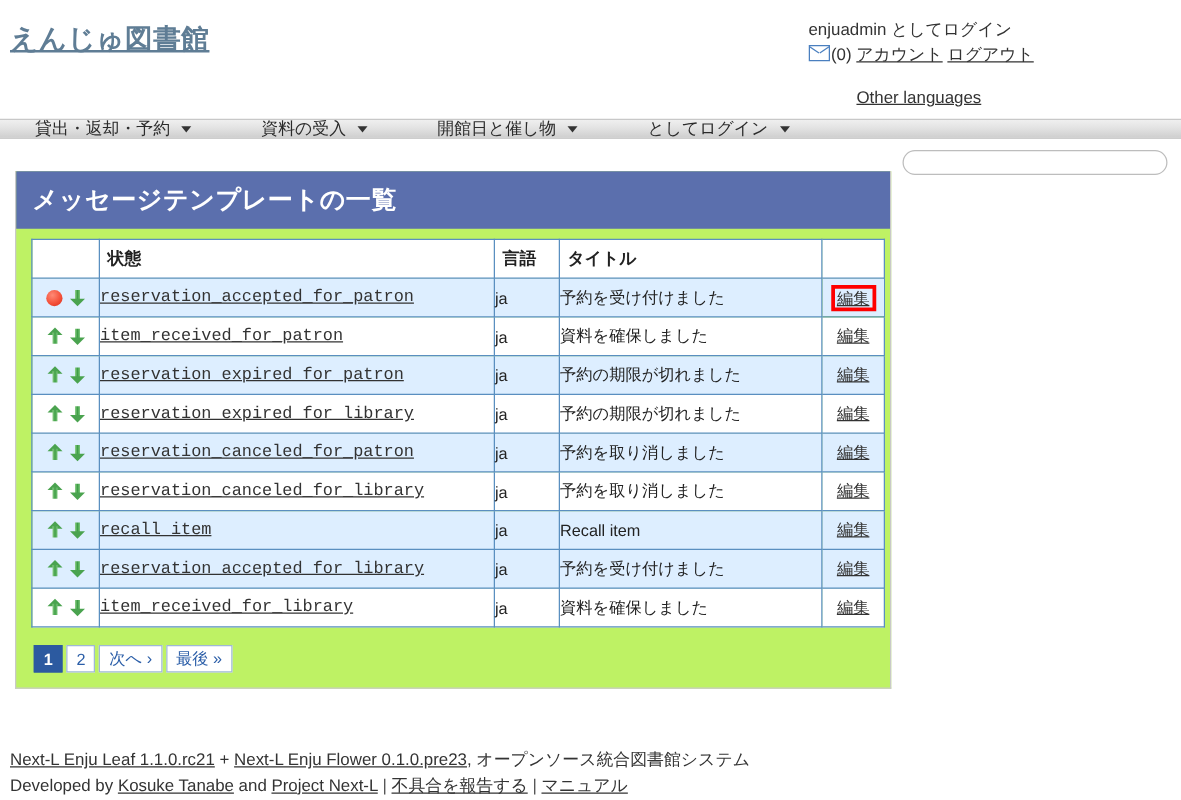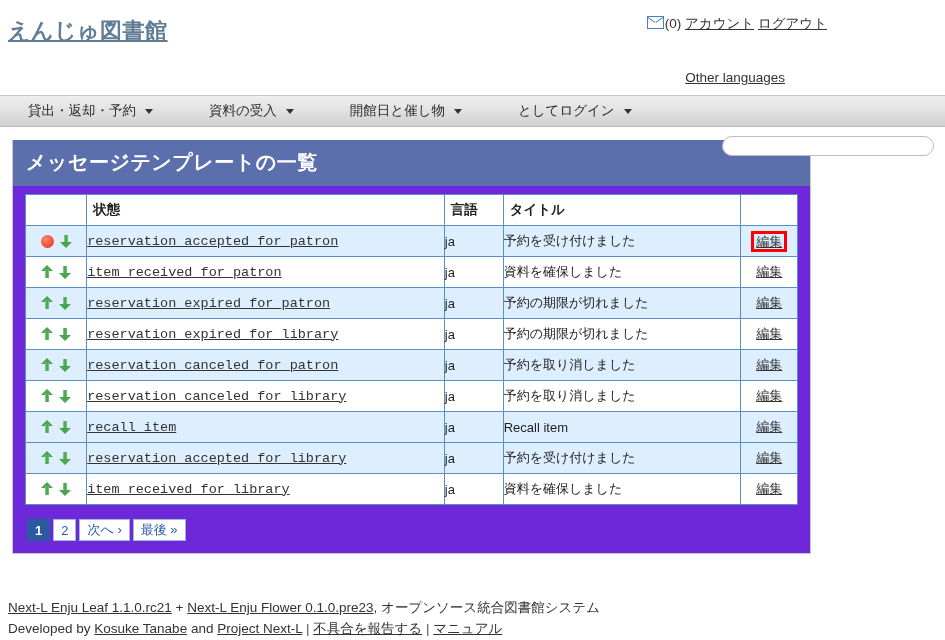--- a/index.html
+++ b/index.html
@@ -85,21 +85,21 @@
     font-size: 13.5px;
   }
   #other-languages a {
     color: #333;
     text-decoration: underline;
     cursor: pointer;
   }
 
   
   #nav {
-    height: 32px;
+    height: 16px;
     background: linear-gradient(to bottom, #efefef 0%, #e3e3e3 45%, #cfcfcf 100%);
     border-top: 1px solid #c8c8c8;
     border-bottom: 1px solid #bdbdbd;
     display: flex;
     align-items: center;
     padding-left: 28px;
     box-sizing: border-box;
   }
   .nav-item {
     display: flex;
@@ -120,24 +120,24 @@
     border-top: 5px solid #333333;
   }
 
   
   #content {
     position: relative;
   }
   #main-panel {
     position: absolute;
     left: 12px;
-    top: 13px;
-    width: 799px;
+    top: 26px;
+    width: 701px;
     box-sizing: border-box;
-    background: #6d28d9;
+    background: #bef264;
     border: 1px solid #c9c9c9;
     border-top: none;
   }
   #page-title {
     background: #5b6fad;
     color: #ffffff;
     font-size: 20px;
     font-weight: bold;
     padding: 9px 0 10px 13px;
     letter-spacing: 0.5px;
@@ -330,20 +330,23 @@
   }
   #footer .sep { color: #555; }
 </style>
 </head>
 <body>
 
 <div id="header">
   <a id="logo">えんじゅ図書館</a>
 
   <div id="user-box">
+    <div>
+      <span>enjuadmin としてログイン</span>
+    </div>
     <div>
       <span class="mail-icon"></span><span>(0)</span>
       <a>アカウント</a>
       <a>ログアウト</a>
     </div>
   </div>
 
   <div id="other-languages">
     <a>Other languages</a>
   </div>

